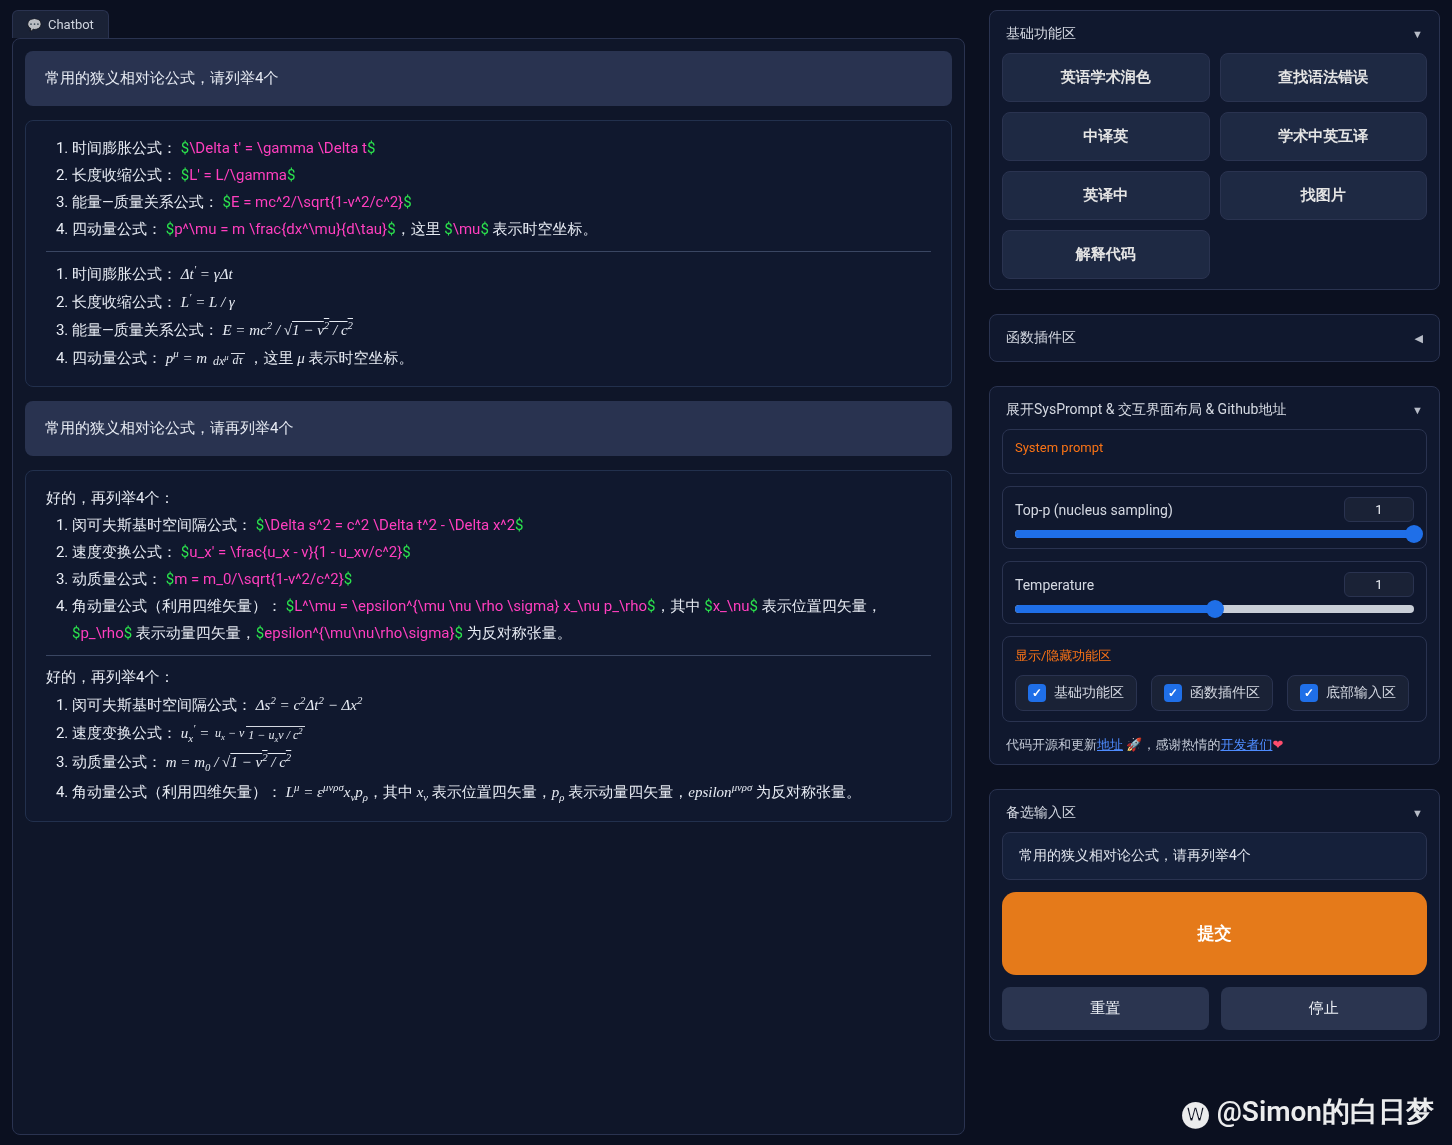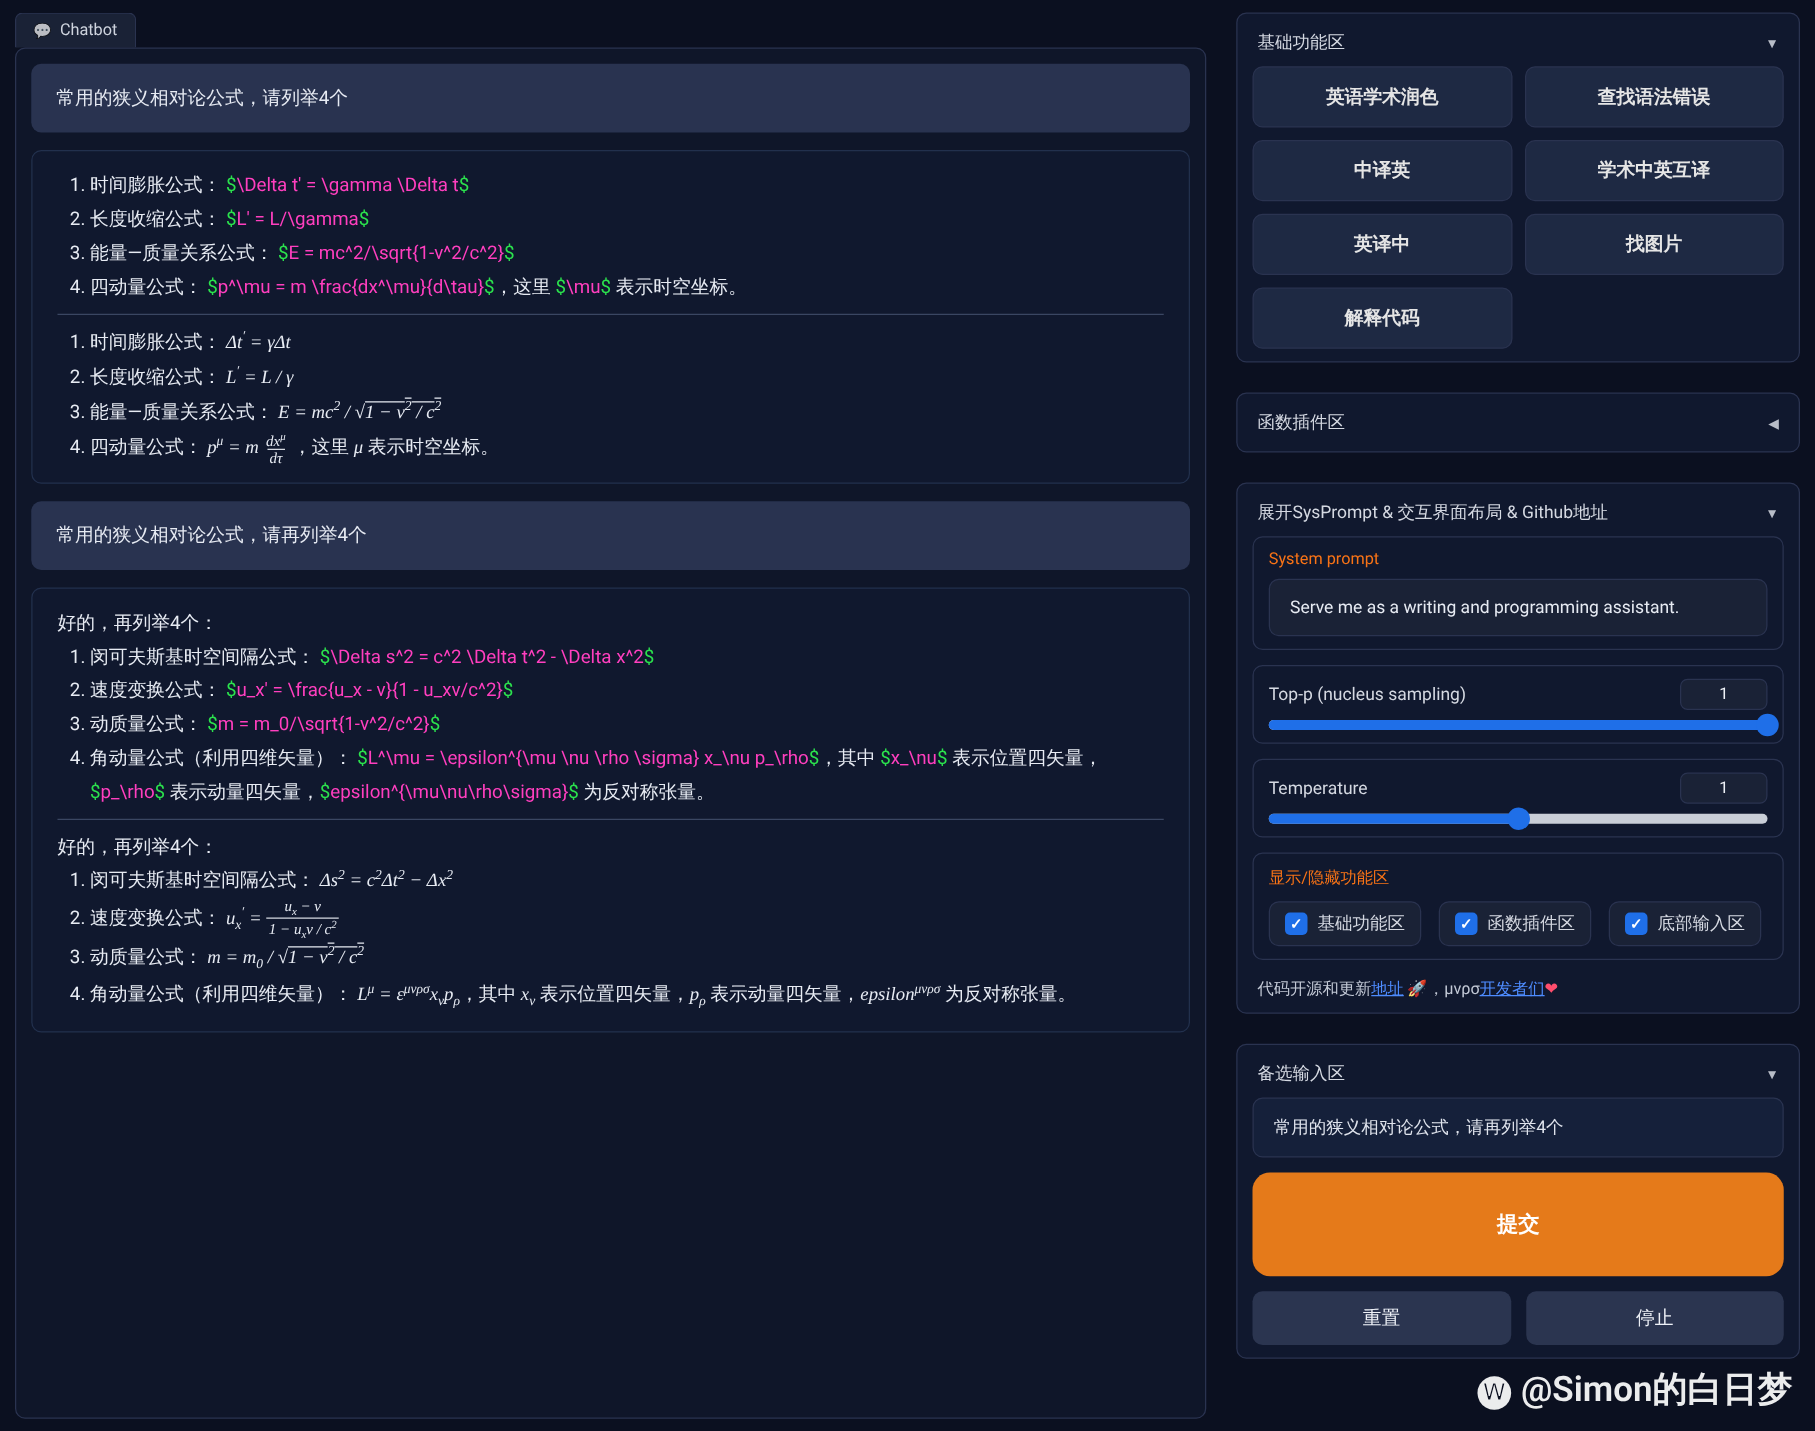--- a/index.html
+++ b/index.html
@@ -58,21 +58,21 @@
   line-height: 1.8;
 }
 .bot-msg ol { padding-left: 26px; }
 .bot-msg hr { border: none; border-top: 1px solid #3a4662; margin: 8px 0; }
 .latex-src { color: #ff3fbf; }
 .latex-src .dollar { color: #2be24d; }
 .rendered-math { font-family: "Times New Roman", serif; font-style: italic; }
 .sup { font-size: 0.72em; vertical-align: super; font-style: italic; }
 .sub { font-size: 0.72em; vertical-align: sub; font-style: italic; }
 .frac-inline {
-  display: inline-flex; flex-direction: column; align-items: center;
+  display: inline-flex; flex-direction: row; align-items: center;
   vertical-align: middle; font-family: "Times New Roman", serif; font-style: italic;
   line-height: 1; font-size: 0.8em;
 }
 .frac-inline .num { padding: 0 2px; }
 .frac-inline .den { border-top: 1px solid #d5d9e2; padding: 0 2px; }
 .sqrt { text-decoration: overline; font-family: "Times New Roman", serif; }
 
 
 .panel {
   border: 1px solid #2a3350;
@@ -321,23 +321,20 @@
   </div>
 
   <div class="panel">
     <div class="panel-header">
       <span>展开SysPrompt &amp; 交互界面布局 &amp; Github地址</span>
       <span class="tri">▼</span>
     </div>
 
     <div class="subpanel">
       <div class="sub-label">System prompt</div>
-      <div class="prompt-box">
-        <span>Serve me as a writing and programming assistant.</span>
-      </div>
     </div>
 
     <div class="subpanel">
       <div class="slider-label-row">
         <span>Top-p (nucleus sampling)</span>
         <span class="slider-val">1</span>
       </div>
       <div class="slider-track">
         <div class="slider-fill" style="width:100%"></div>
         <div class="slider-thumb" style="left:100%"></div>
@@ -368,21 +365,21 @@
           </label>
         <label class="chk">
             <span class="box">✓</span>
             <span>底部输入区</span>
           </label>
       </div>
     </div>
 
     <div class="credit-line">
       <span>代码开源和更新</span><a>地址</a>
-      <span>🚀</span><span>，μνρσ</span><a>开发者们</a><span class="heart">❤</span>
+      <span>🚀</span><span>，感谢热情的</span><a>开发者们</a><span class="heart">❤</span>
     </div>
   </div>
 
   <div class="panel">
     <div class="panel-header">
       <span>备选输入区</span>
       <span class="tri">▼</span>
     </div>
     <div class="alt-input">
       <span>常用的狭义相对论公式，请再列举4个</span>

